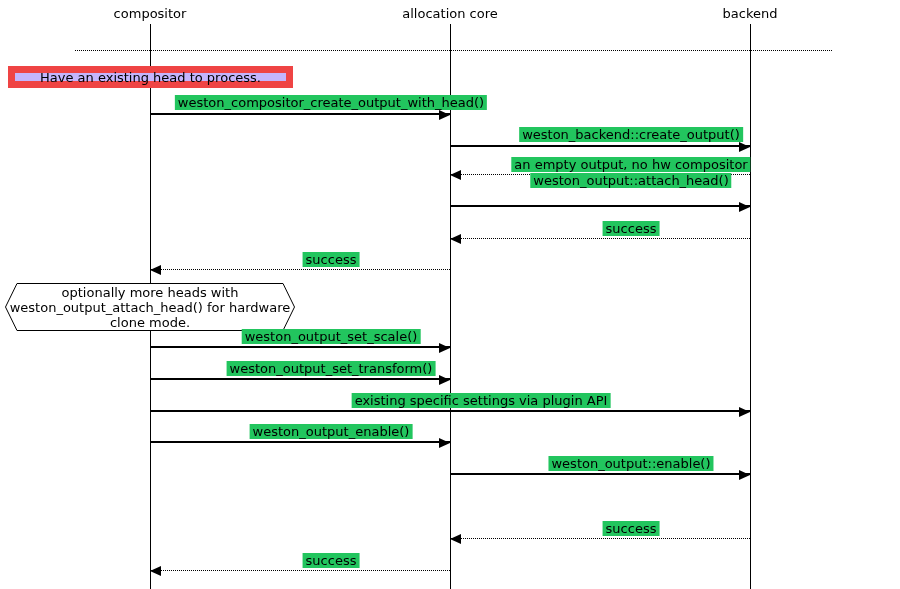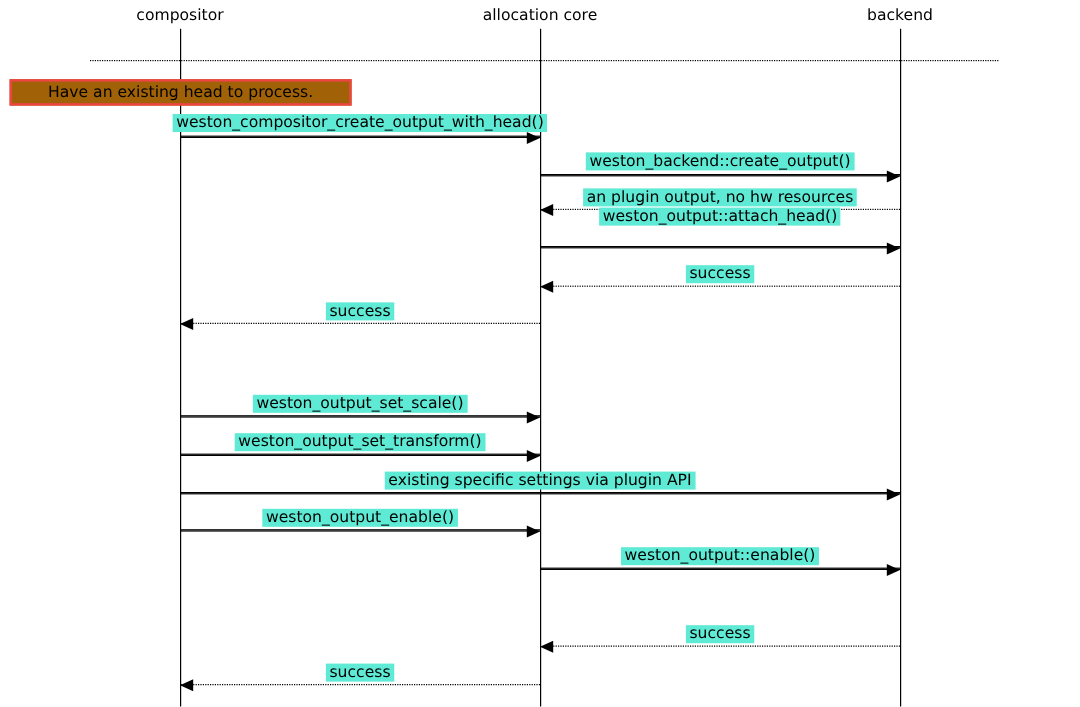--- a/index.html
+++ b/index.html
@@ -31,32 +31,33 @@
   }
   .divider-label {
     position:absolute;
     transform:translateX(-50%);
     background:#fff;
     padding:0 8px;
     white-space:nowrap;
   }
   .note {
     position:absolute;
-    border:2px solid #ef4444;
-    background:#a16207;
+    border:7px solid #ef4444;
+    background:#c4b5fd;
     display:flex; align-items:center; justify-content:center;
     text-align:center;
   }
   .msg-label {
     position:absolute;
     transform:translateX(-50%);
     white-space:nowrap;
-    background:#5eead4;
+    background:#22c55e;
     padding:0 3px;
     line-height:15px;
+    margin-left:31px;
   }
   .line-call {
     position:absolute; height:1px;
     border-top:1px solid #000;
     border-bottom:1px solid #000;
   }
   .line-return {
     position:absolute; height:0;
     border-top:1px dotted #000;
   }
@@ -106,21 +107,21 @@
     <div class="arr-r" style="left:439px; top:110px"></div>
   </div>
 
   <div>
     <div class="msg-label" style="left:600px; top:127px">weston_backend::create_output()</div>
     <div class="line-call" style="left:450px; top:145px; width:300px"></div>
     <div class="arr-r" style="left:739px; top:142px"></div>
   </div>
 
   <div>
-    <div class="msg-label" style="left:600px; top:157px">an plugin output, no hw resources</div>
+    <div class="msg-label" style="left:600px; top:157px">an empty output, no hw compositor</div>
     <div class="line-return" style="left:450px; top:174px; width:300px"></div>
     <div class="arr-l" style="left:450px; top:170px"></div>
   </div>
 
   <div>
     <div class="msg-label" style="left:600px; top:173px">weston_output::attach_head()</div>
     <div class="line-call" style="left:450px; top:205px; width:300px"></div>
     <div class="arr-r" style="left:739px; top:202px"></div>
   </div>
 
@@ -129,20 +130,30 @@
     <div class="line-return" style="left:450px; top:238px; width:300px"></div>
     <div class="arr-l" style="left:450px; top:234px"></div>
   </div>
 
   <div>
     <div class="msg-label" style="left:300px; top:252px">success</div>
     <div class="line-return" style="left:150px; top:269px; width:300px"></div>
     <div class="arr-l" style="left:150px; top:265px"></div>
   </div>
 
+  <div class="abox" style="left:5px; top:283px; width:290px; height:48px">
+    <svg width="290" height="48" viewBox="0 0 290 48">
+      <polygon points="12,0.5 278,0.5 289.5,24 278,47.5 12,47.5 0.5,24" fill="#ffffff" stroke="#000000" stroke-width="1"></polygon>
+    </svg>
+    <div class="abox-text">
+      <span>optionally more heads with</span>
+      <span>weston_output_attach_head() for hardware</span>
+      <span>clone mode.</span>
+    </div>
+  </div>
 
   <div>
     <div class="msg-label" style="left:300px; top:329px">weston_output_set_scale()</div>
     <div class="line-call" style="left:150px; top:346px; width:300px"></div>
     <div class="arr-r" style="left:439px; top:343px"></div>
   </div>
 
   <div>
     <div class="msg-label" style="left:300px; top:361px">weston_output_set_transform()</div>
     <div class="line-call" style="left:150px; top:378px; width:300px"></div>

